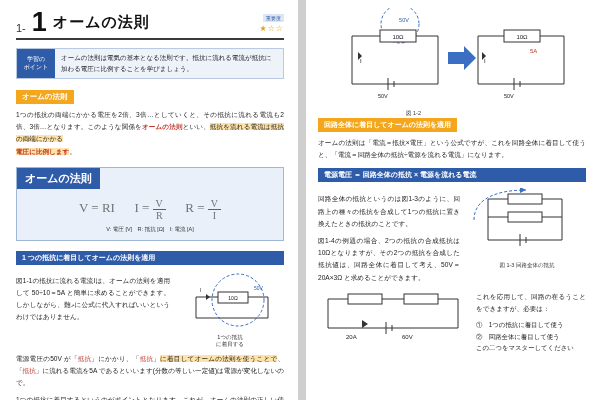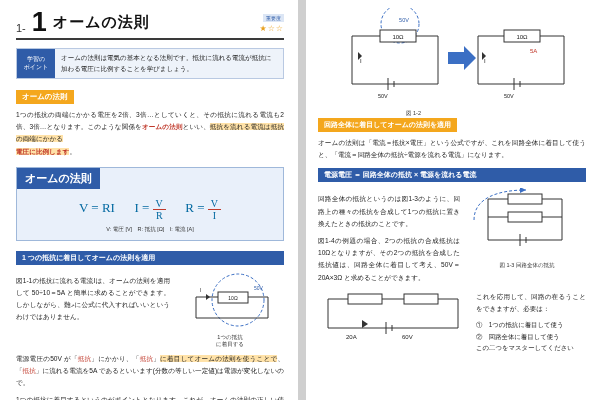--- a/index.html
+++ b/index.html
@@ -34,21 +34,21 @@
 
   .sec-bar{margin-top:11px;background:#f4a71d;color:#fff;font-size:7.5px;font-weight:bold;
     padding:2px 6px;display:inline-block;}
   .body-p{font-size:6.6px;line-height:1.85;margin-top:5px;color:#1a1a1a;text-align:justify;}
   .hl-orange{background:#ffe2a8;}
   .red{color:#c0392b;}
   .red-b{color:#c0392b;font-weight:bold;}
 
   .law-box{margin-top:9px;border:1px solid #9fb8da;background:#e9f0fa;padding:0 0 7px 0;}
   .law-title{background:#2f5ca8;color:#fff;font-size:11px;font-weight:bold;padding:3px 8px;display:inline-block;}
-  .law-formula{text-align:center;font-family:"Liberation Serif",serif;color:#0369a1;font-size:13px;margin:9px 0 2px;}
+  .law-formula{text-align:center;font-family:"Liberation Serif",serif;color:#737373;font-size:13px;margin:9px 0 2px;}
   .law-formula .frac{display:inline-block;vertical-align:middle;text-align:center;font-size:10px;line-height:1.1;}
   .law-formula .frac .num{border-bottom:1px solid #c0392b;padding:0 3px;display:block;}
   .law-units{text-align:center;font-size:5.5px;color:#333;margin-top:5px;}
 
   .sub-head{margin-top:10px;background:#2f5ca8;color:#fff;font-size:7px;font-weight:bold;padding:2px 6px;}
   .two-col{display:flex;gap:6px;margin-top:5px;}
   .col-text{flex:1;}
   .fig-wrap{width:108px;flex:none;position:relative;}
 
   .fig-cap{font-size:5.5px;color:#333;text-align:center;margin-top:2px;}

